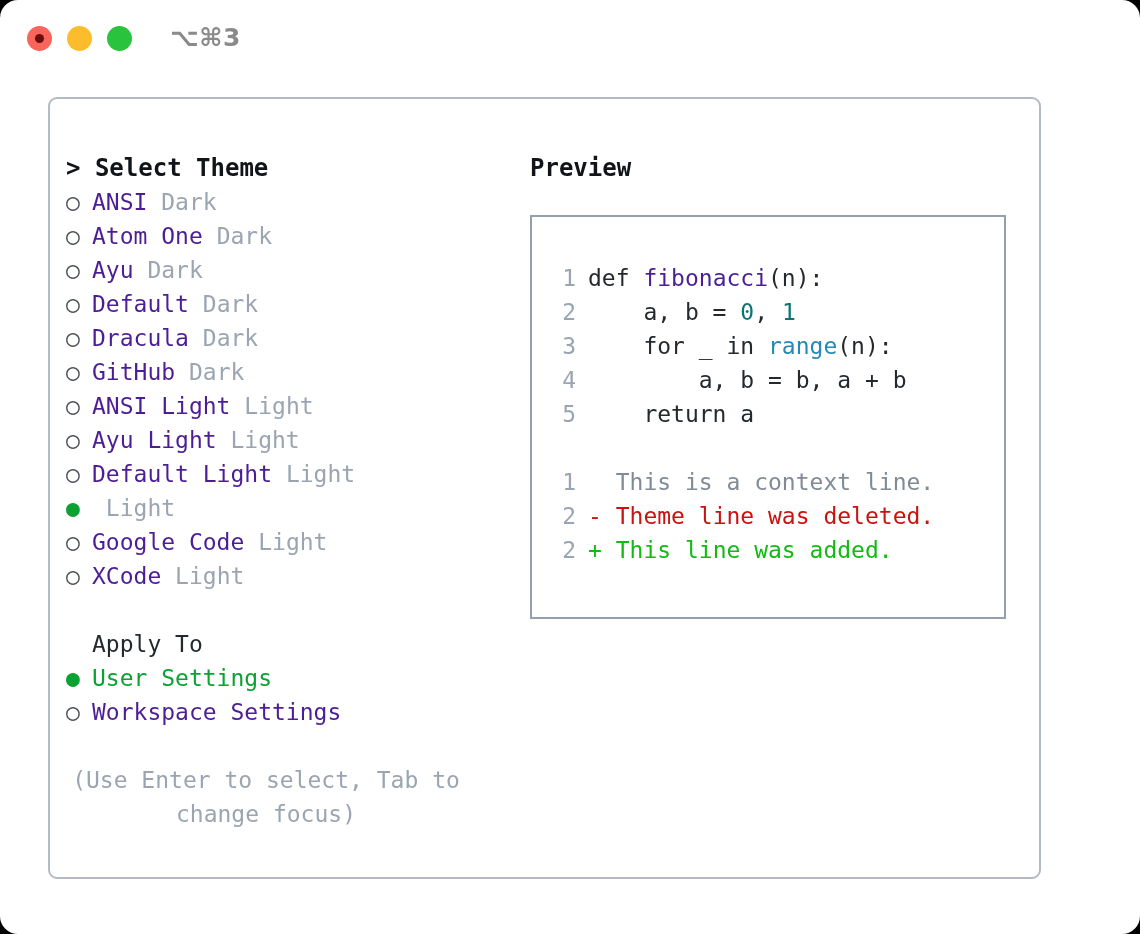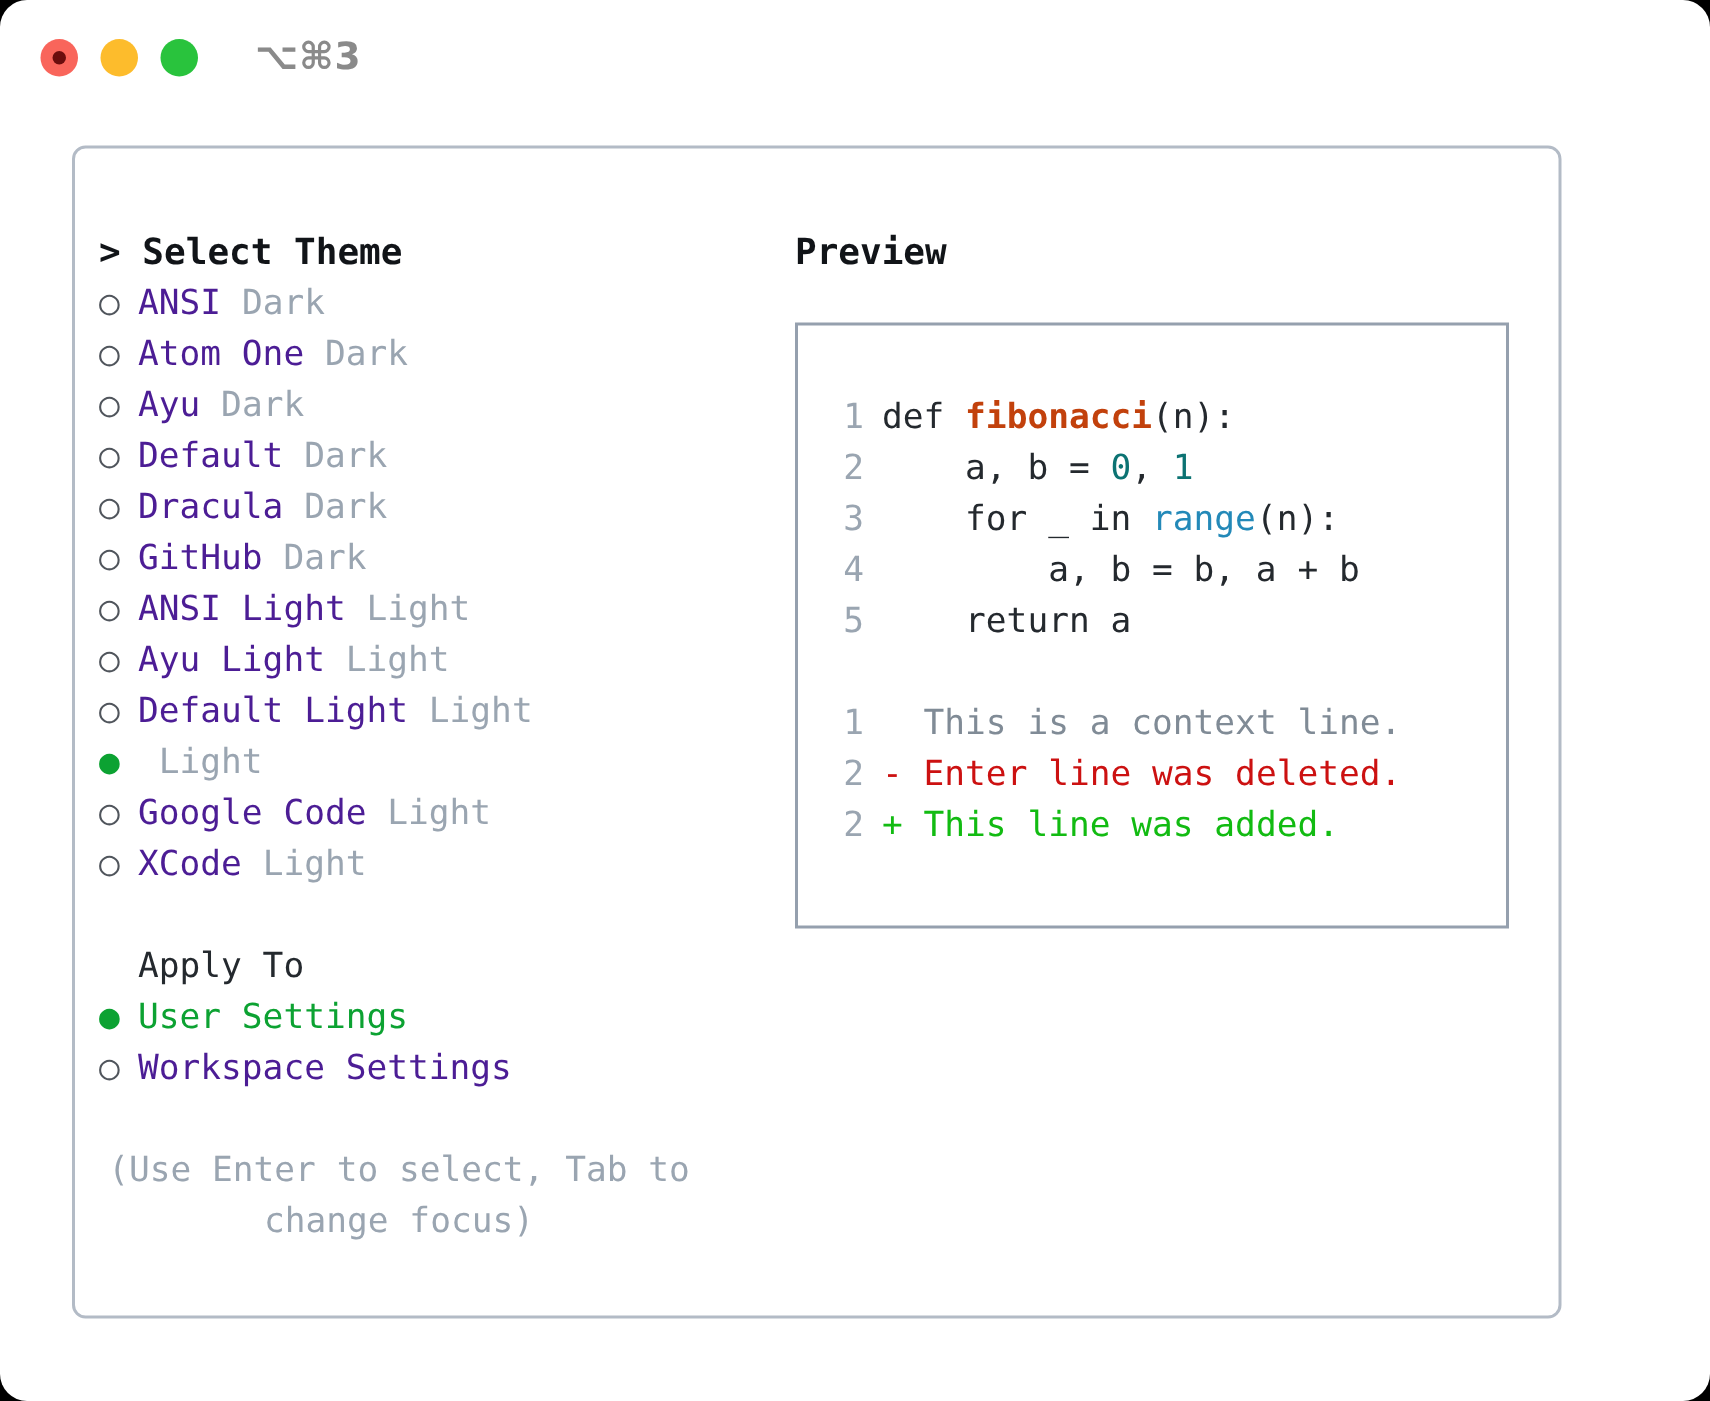--- a/index.html
+++ b/index.html
@@ -170,21 +170,21 @@
     white-space: pre;
     color: #24292e;
   }
   .ln {
     display: inline-block;
     width: 26px;
     text-align: right;
     color: #9aa5b1;
     margin-right: 12px;
   }
-  .tok-fn   { color: #c2410c; font-weight: bold; }
+  .tok-fn   { color: #4c1d95; }
   .tok-num  { color: #0c7373; }
   .tok-call { color: #2389b8; }
   .code-blank { height: 34px; }
   .diff-ctx { color: #808b96; }
   .diff-del { color: #cc1111; }
   .diff-add { color: #12bb12; }
 </style>
 </head>
 <body>
 
@@ -233,21 +233,21 @@
           <div id="code-block">
               <div class="code-line"><span class="ln">1</span><span class="">def </span><span class="tok-fn">fibonacci</span><span class="">(n):</span></div>
               <div class="code-line"><span class="ln">2</span><span class="">    a, b = </span><span class="tok-num">0</span><span class="">, </span><span class="tok-num">1</span></div>
               <div class="code-line"><span class="ln">3</span><span class="">    for _ in </span><span class="tok-call">range</span><span class="">(n):</span></div>
               <div class="code-line"><span class="ln">4</span><span class="">        a, b = b, a + b</span></div>
               <div class="code-line"><span class="ln">5</span><span class="">    return a</span></div>
             </div>
           <div class="code-blank"></div>
           <div id="diff-block">
               <div class="code-line"><span class="ln">1</span><span class="diff-ctx">  </span><span class="diff-ctx">This is a context line.</span></div>
-              <div class="code-line"><span class="ln">2</span><span class="diff-del">- </span><span class="diff-del">Enter line was deleted.</span></div>
+              <div class="code-line"><span class="ln">2</span><span class="diff-del">- </span><span class="diff-del">Theme line was deleted.</span></div>
               <div class="code-line"><span class="ln">2</span><span class="diff-add">+ </span><span class="diff-add">This line was added.</span></div>
             </div>
         </div>
       </div>
 
     </div>
   </div>
 
 </div>
 

